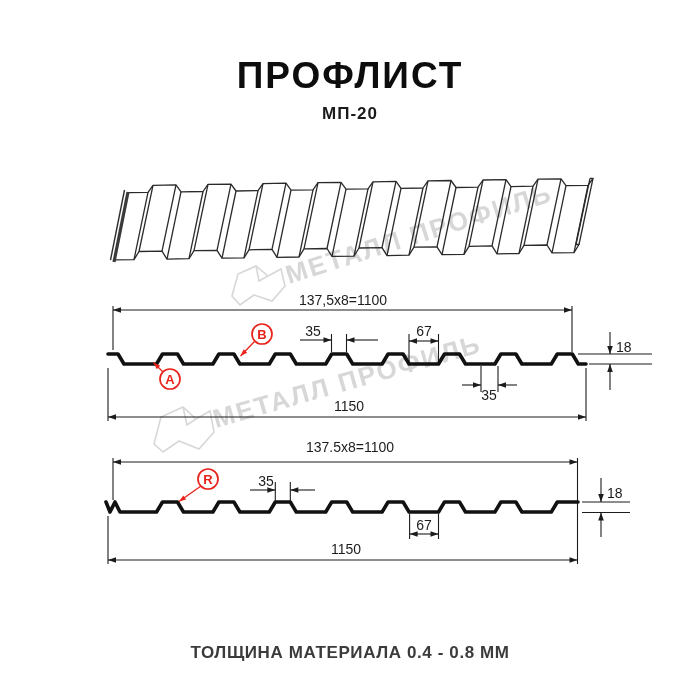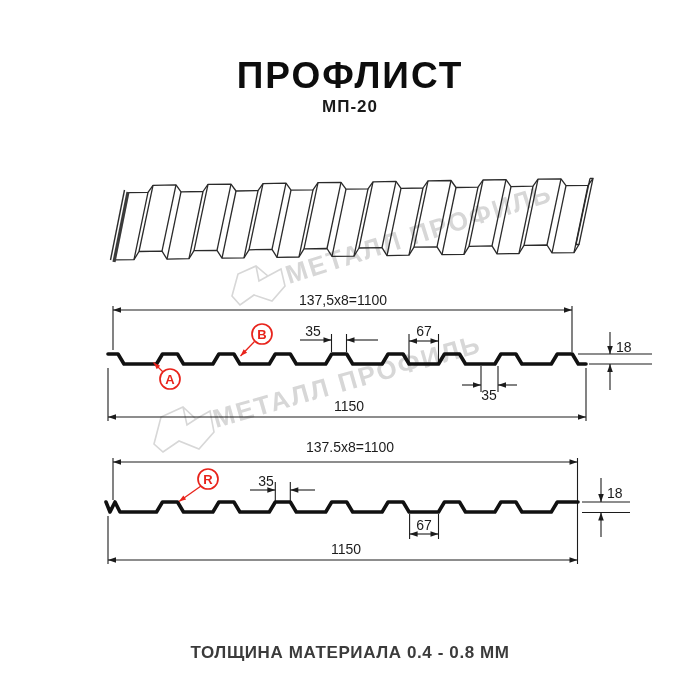--- a/index.html
+++ b/index.html
@@ -1,20 +1,20 @@
 <!DOCTYPE html>
 <html><head>
 <meta charset="utf-8">
 <style>
   html,body{margin:0;padding:0;background:#ffffff;}
   #page{position:relative;width:700px;height:700px;background:#ffffff;overflow:hidden;
         font-family:"Liberation Sans", sans-serif;}
   #hdr{position:absolute;top:56px;left:0;width:700px;text-align:center;}
   #title{font-size:37px;font-weight:800;letter-spacing:2px;color:#0d0d0d;line-height:1.1;}
-  #subtitle{font-size:17px;font-weight:700;letter-spacing:1px;color:#1a1a1a;}
+  #subtitle{margin-top:7px;font-size:17px;font-weight:700;letter-spacing:1px;color:#1a1a1a;}
   #ftr{position:absolute;top:617px;left:0;width:700px;text-align:center;
        font-size:17px;font-weight:700;letter-spacing:0.6px;color:#3b3b3b;margin-top:26px;}
   svg{position:absolute;left:0;top:0;}
   text.dim{font-size:14px;fill:#1c1c1c;}
   text.wm{font-size:26px;font-weight:700;letter-spacing:2px;}
   text.lbl{font-size:13px;font-weight:700;}
 </style>
 </head>
 <body>
 

